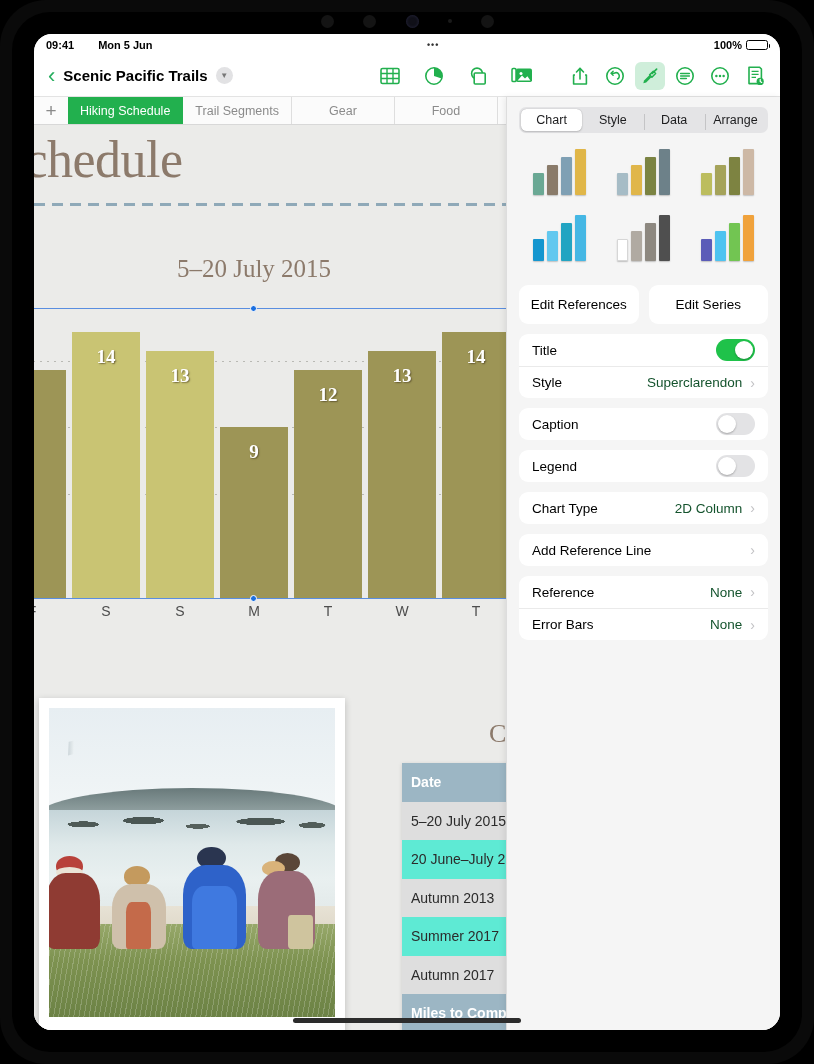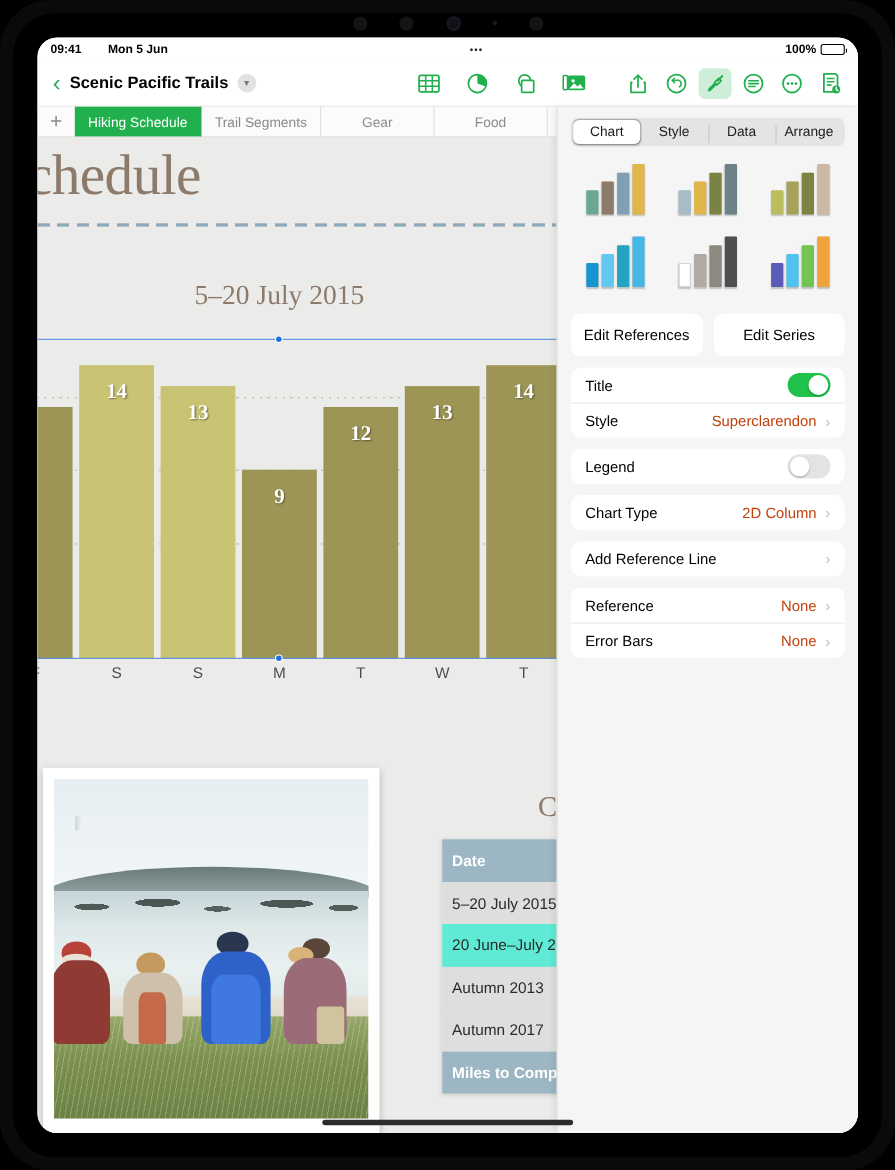--- a/index.html
+++ b/index.html
@@ -294,21 +294,21 @@
     font-size: 13.5px; color:#000; cursor:pointer;
   }
 
   .card { background:#fff; border-radius: 9px; margin-top: 10px; overflow: hidden; }
   .crow {
     height: 32px; display:flex; align-items:center; padding: 0 13px;
     font-size: 13.5px; color:#000;
   }
   .crow + .crow { border-top: 1px solid #eaeaea; }
   .crow .lbl { flex: 1; }
-  .crow .val { color: #c2410c; margin-right: 8px; }
+  .crow .val { color: #14532d; margin-right: 8px; }
   .chev { color:#c2c2c5; font-size: 14px; font-weight: 300; }
 
   .toggle {
     width: 39px; height: 22px; border-radius: 11px; position: relative;
     background: #e3e3e5; cursor: pointer; flex: none;
   }
   .toggle.on { background: #1fc24a; }
   .toggle .knob {
     position:absolute; top: 2px; left: 2px; width: 18px; height: 18px;
     border-radius: 50%; background: #fff;
@@ -560,20 +560,21 @@
             </div>
           </div>
         </div>
 
         <div class="chart2-title">C</div>
         <div class="data-table" id="data-table">
             <div class="dt-row dt-head">Date</div>
             <div class="dt-row dt-odd">5–20 July 2015</div>
             <div class="dt-row dt-even">20 June–July 2</div>
             <div class="dt-row dt-odd">Autumn 2013</div>
+            <div class="dt-row dt-even">Summer 2017</div>
             <div class="dt-row dt-odd">Autumn 2017</div>
             <div class="dt-row dt-foot">Miles to Comp</div>
           </div>
       </div>
     </div>
 
     <div class="inspector">
 
       <div class="seg-control">
         <div class="seg active">
@@ -645,20 +646,28 @@
               <span class="knob"></span>
             </span>
         </div>
         <div class="crow">
           <span class="lbl">Style</span>
           <span class="val">Superclarendon</span>
           <span class="chev">›</span>
         </div>
       </div>
 
+      <div class="card">
+        <div class="crow">
+          <span class="lbl">Caption</span>
+          <span class="toggle">
+              <span class="knob"></span>
+            </span>
+        </div>
+      </div>
 
       <div class="card">
         <div class="crow">
           <span class="lbl">Legend</span>
           <span class="toggle">
               <span class="knob"></span>
             </span>
         </div>
       </div>
 

